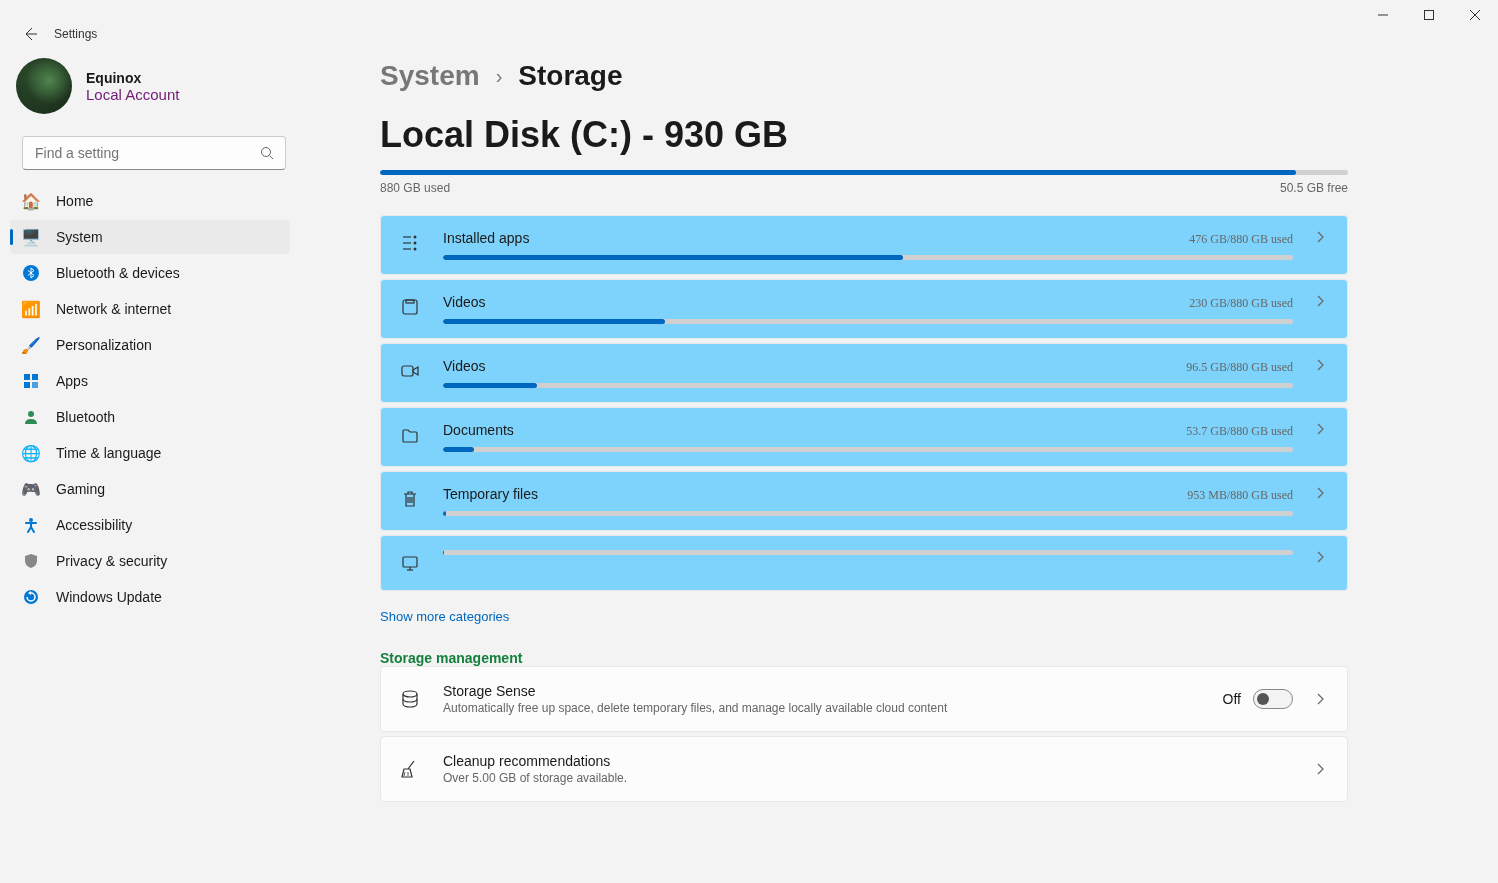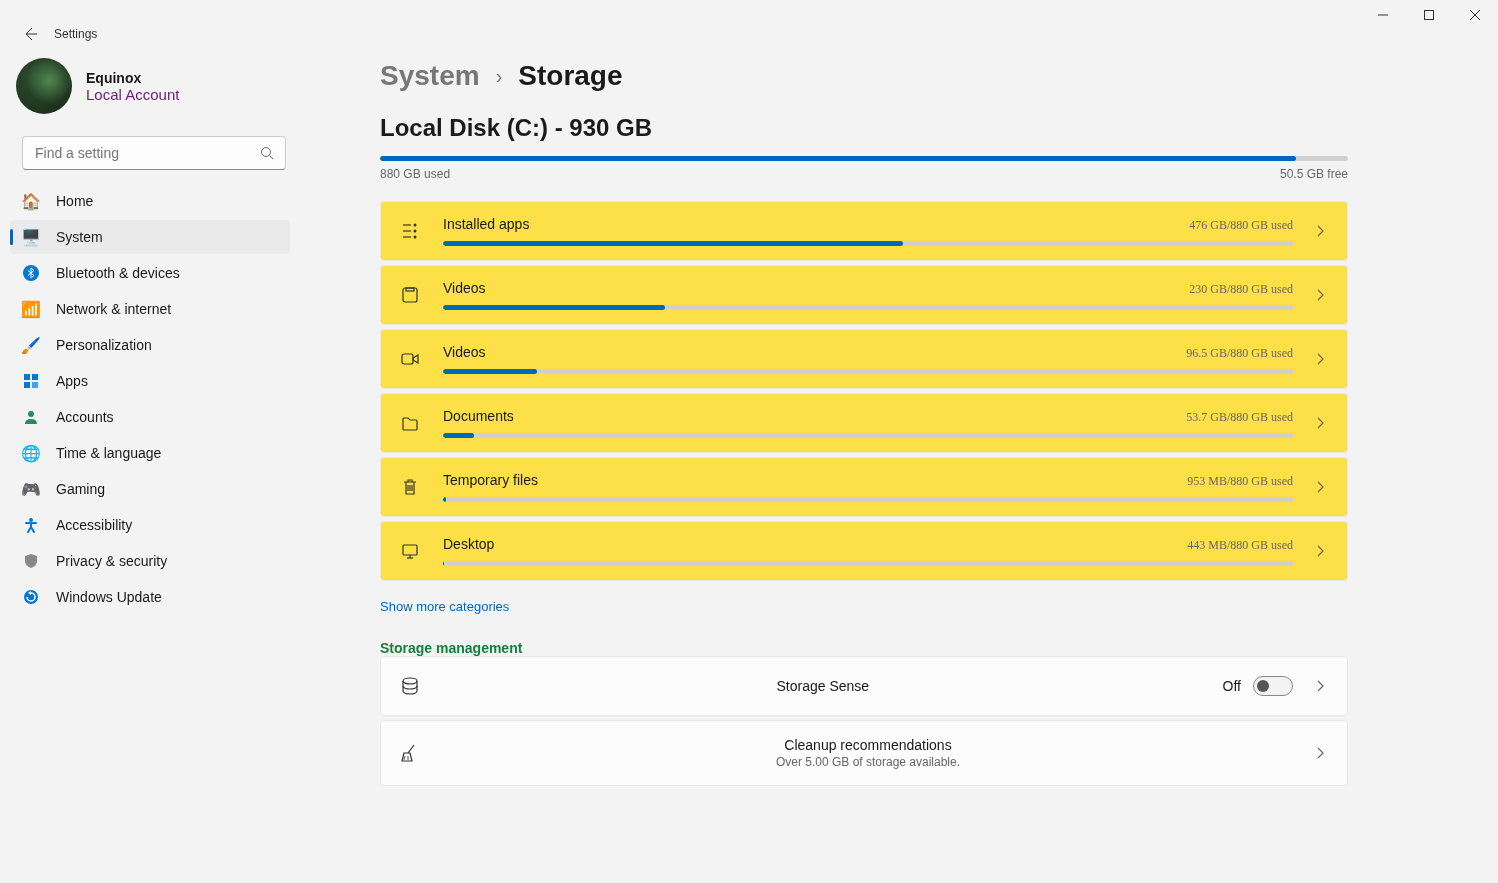--- a/index.html
+++ b/index.html
@@ -30,41 +30,41 @@
     .nav-item.active { background: #eaeaea; }
     .nav-item.active::before { content: ''; position: absolute; left: 0; top: 50%; transform: translateY(-50%); width: 3px; height: 16px; background: #0067c0; border-radius: 2px; }
     .nav-icon { width: 18px; height: 18px; display: flex; align-items: center; justify-content: center; font-size: 16px; }
     
     .main { flex: 1; padding: 16px 150px 0 80px; overflow-y: auto; }
     .breadcrumb { display: flex; align-items: center; gap: 16px; margin-bottom: 22px; }
     .breadcrumb-parent { font-size: 28px; font-weight: 600; color: #777; cursor: pointer; }
     .breadcrumb-sep { font-size: 20px; color: #777; }
     .breadcrumb-current { font-size: 28px; font-weight: 600; color: #1a1a1a; }
     
-    .disk-title { font-size: 24px; font-weight: 600; color: #1a1a1a; margin-bottom: 14px; }
+    .disk-title { font-size: 36px; font-weight: 600; color: #1a1a1a; margin-bottom: 14px; }
     .main-bar { height: 5px; background: #d0d0d0; border-radius: 3px; overflow: hidden; margin-bottom: 6px; }
     .main-bar-fill { height: 100%; background: #0067c0; border-radius: 3px; }
     .main-bar-labels { display: flex; justify-content: space-between; font-size: 12px; color: #666; margin-bottom: 20px; }
     
-    .category-card { background: #fde047; border: 1px solid #e8e8e8; border-radius: 4px; padding: 14px 20px 14px 16px; display: flex; align-items: center; gap: 20px; margin-bottom: 4px; cursor: pointer; }
+    .category-card { background: #7dd3fc; border: 1px solid #e8e8e8; border-radius: 4px; padding: 14px 20px 14px 16px; display: flex; align-items: flex-start; gap: 20px; margin-bottom: 4px; cursor: pointer; }
     .cat-icon { width: 26px; height: 26px; display: flex; align-items: center; justify-content: center; color: #333; flex-shrink: 0; }
     .cat-body { flex: 1; }
     .cat-head { display: flex; justify-content: space-between; align-items: baseline; margin-bottom: 8px; }
     .cat-name { font-size: 14px; color: #1a1a1a; }
     .cat-usage { font-size: 12px; color: #666; font-family: Liberation Serif, serif; }
     .cat-bar { height: 5px; background: #d0d0d0; border-radius: 3px; overflow: hidden; }
     .cat-bar-fill { height: 100%; background: #0067c0; border-radius: 3px; }
     .chevron { color: #666; flex-shrink: 0; }
     
     .show-more { color: #0067c0; font-size: 13px; margin: 14px 0 26px 0; cursor: pointer; display: inline-block; }
     
     .section-head { font-size: 14px; font-weight: 600; color: #15803d; }
     
     .mgmt-card { background: #fcfcfc; border: 1px solid #e8e8e8; border-radius: 4px; padding: 16px 20px 16px 16px; display: flex; align-items: center; gap: 20px; margin-bottom: 4px; cursor: pointer; }
-    .mgmt-body { flex: 1; text-align: center; }
+    .mgmt-body { flex: 1; }
     .mgmt-title { font-size: 14px; color: #1a1a1a; }
     .mgmt-sub { font-size: 12px; color: #666; margin-top: 2px; }
     .toggle-wrap { display: flex; align-items: center; gap: 12px; }
     .toggle-label { font-size: 14px; color: #1a1a1a; }
     .toggle { width: 40px; height: 20px; border-radius: 10px; border: 1px solid #888; background: #f3f3f3; position: relative; cursor: pointer; }
     .toggle-knob { width: 12px; height: 12px; border-radius: 50%; background: #555; position: absolute; top: 3px; left: 3px; }
     
     svg { display: block; }
   </style>
 </head>
@@ -155,21 +155,21 @@
           </span>
         <span>Apps</span>
       </div>
       <div class="nav-item">
         <span class="nav-icon">
             <svg width="16" height="16" viewBox="0 0 16 16">
               <circle cx="8" cy="5" r="3" fill="#2e8b57"></circle>
               <path d="M2 15 Q2 10 8 10 Q14 10 14 15 Z" fill="#2e8b57"></path>
             </svg>
           </span>
-        <span>Accounts</span>
+        <span>Bluetooth</span>
       </div>
       <div class="nav-item">
         <span class="nav-icon">🌐</span>
         <span>Time &amp; language</span>
       </div>
       <div class="nav-item">
         <span class="nav-icon">🎮</span>
         <span>Gaming</span>
       </div>
       <div class="nav-item">
@@ -333,24 +333,20 @@
         </div>
         <div class="category-card">
           <span class="cat-icon">
             <svg width="20" height="20" viewBox="0 0 20 20">
               <rect x="3" y="4" width="14" height="10" rx="1" stroke="currentColor" stroke-width="1.2" fill="none"></rect>
               <line x1="7" y1="17" x2="13" y2="17" stroke="currentColor" stroke-width="1.2"></line>
               <line x1="10" y1="14" x2="10" y2="17" stroke="currentColor" stroke-width="1.2"></line>
             </svg>
           </span>
           <div class="cat-body">
-            <div class="cat-head">
-              <span class="cat-name">Desktop</span>
-              <span class="cat-usage">443 MB/880 GB used</span>
-            </div>
             <div class="cat-bar">
               <div class="cat-bar-fill" style="width:0.1%"></div>
             </div>
           </div>
           <span class="chevron">
             <svg width="14" height="14" viewBox="0 0 14 14">
               <path d="M5 2 L10 7 L5 12" stroke="currentColor" stroke-width="1.2" fill="none"></path>
             </svg>
           </span>
         </div>
@@ -363,20 +359,21 @@
     <div class="mgmt-card">
       <span class="cat-icon">
         <svg width="20" height="20" viewBox="0 0 20 20">
             <ellipse cx="10" cy="5" rx="7" ry="3" stroke="currentColor" stroke-width="1.2" fill="none"></ellipse>
             <path d="M3 5 L3 15 A7 3 0 0 0 17 15 L17 5" stroke="currentColor" stroke-width="1.2" fill="none"></path>
             <path d="M3 10 A7 3 0 0 0 17 10" stroke="currentColor" stroke-width="1.2" fill="none"></path>
           </svg>
       </span>
       <div class="mgmt-body">
         <div class="mgmt-title">Storage Sense</div>
+        <div class="mgmt-sub">Automatically free up space, delete temporary files, and manage locally available cloud content</div>
       </div>
       <div class="toggle-wrap">
         <span class="toggle-label">Off</span>
         <div class="toggle">
             <div class="toggle-knob"></div>
           </div>
       </div>
       <span class="chevron">
           <svg width="14" height="14" viewBox="0 0 14 14">
             <path d="M5 2 L10 7 L5 12" stroke="currentColor" stroke-width="1.2" fill="none"></path>

